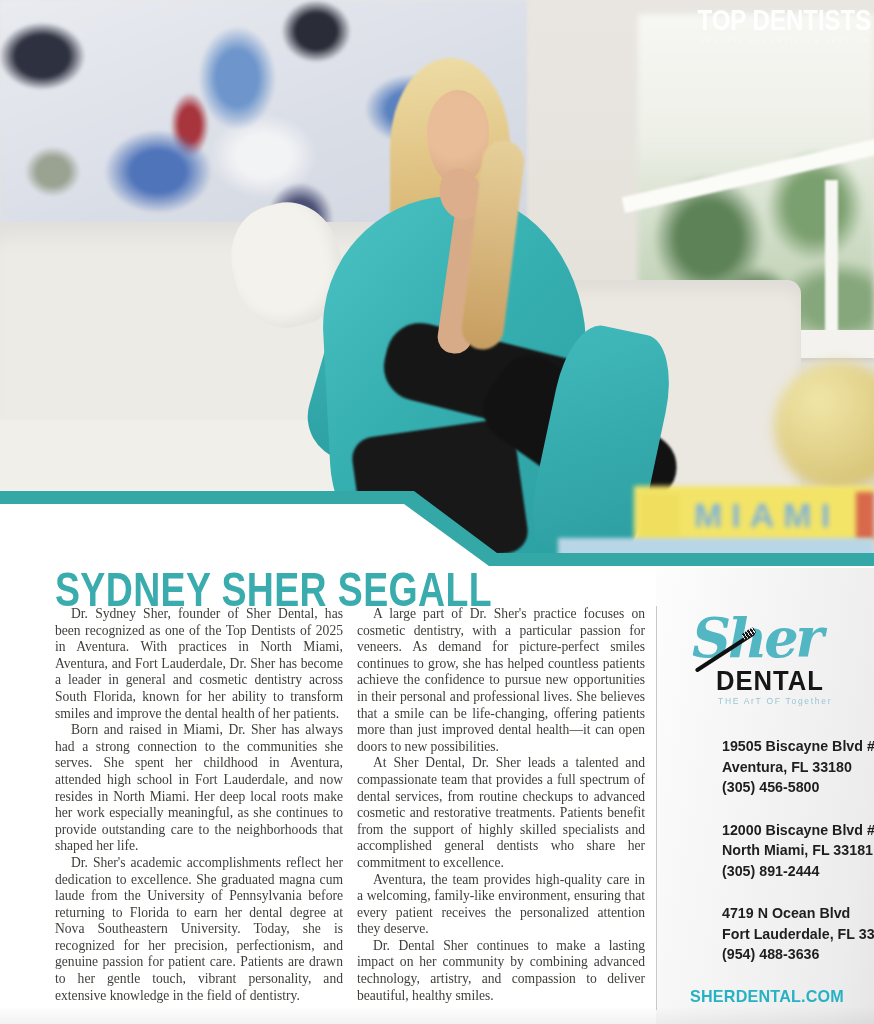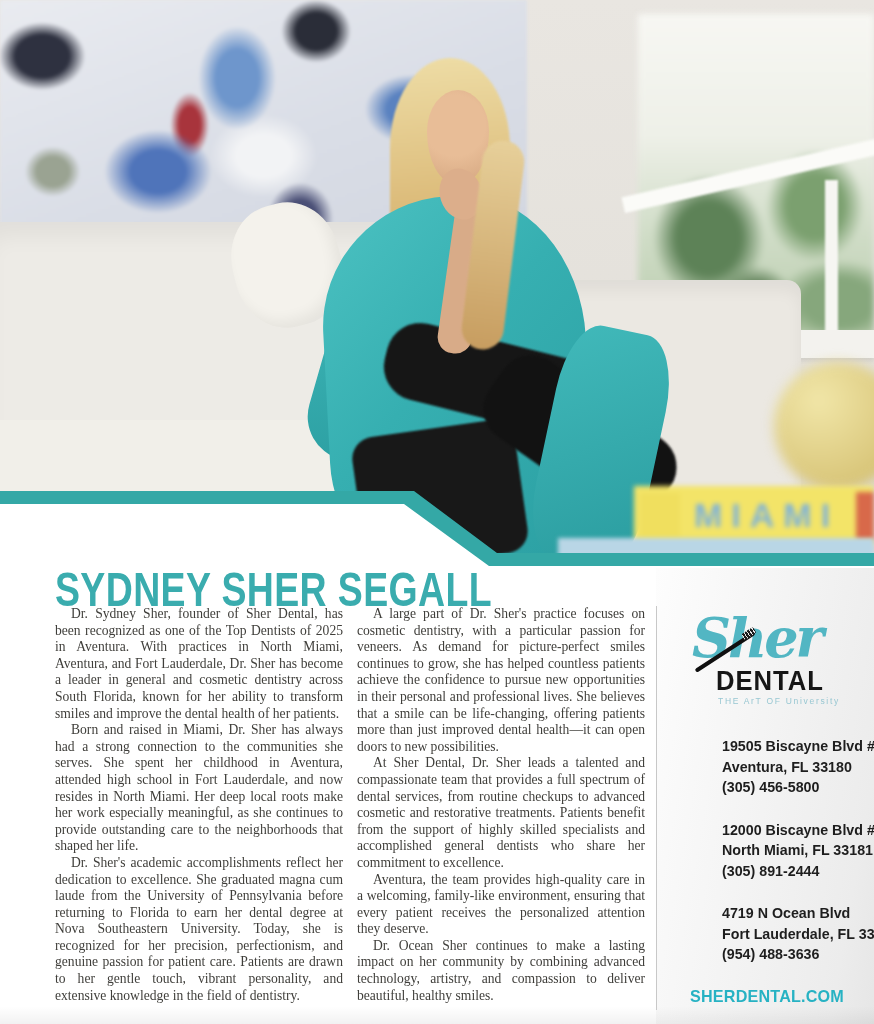--- a/index.html
+++ b/index.html
@@ -153,52 +153,56 @@
     <div class="hair-front"></div>
     <div class="sphere"></div>
     <div class="miami-sign">
       <div class="miami-tile"></div>
       <div class="miami-text">MIAMI</div>
       <div class="miami-red"></div>
     </div>
     <div class="shelf"></div>
   </div>
 
+  <div class="masthead">
+    <div class="masthead-title">TOP DENTISTS</div>
+    <div class="masthead-sub">SPECIAL ADVERTISING SECTION</div>
+  </div>
 
   <div class="teal-band"></div>
 
   <div class="right-shade"></div>
   <div class="bottom-shade"></div>
 
   <h1 class="headline">SYDNEY SHER SEGALL</h1>
 
   <div class="columns">
     <div class="col">
       <p>Dr. Sydney Sher, founder of Sher Dental, has been recognized as one of the Top Dentists of 2025 in Aventura. With practices in North Miami, Aventura, and Fort Lauderdale, Dr. Sher has become a leader in general and cosmetic dentistry across South Florida, known for her ability to transform smiles and improve the dental health of her patients.</p>
       <p>Born and raised in Miami, Dr. Sher has always had a strong connection to the communities she serves. She spent her childhood in Aventura, attended high school in Fort Lauderdale, and now resides in North Miami. Her deep local roots make her work especially meaningful, as she continues to provide outstanding care to the neighborhoods that shaped her life.</p>
       <p>Dr. Sher's academic accomplishments reflect her dedication to excellence. She graduated magna cum laude from the University of Pennsylvania before returning to Florida to earn her dental degree at Nova Southeastern University. Today, she is recognized for her precision, perfectionism, and genuine passion for patient care. Patients are drawn to her gentle touch, vibrant personality, and extensive knowledge in the field of dentistry.</p>
     </div>
     <div class="col">
       <p>A large part of Dr. Sher's practice focuses on cosmetic dentistry, with a particular passion for veneers. As demand for picture-perfect smiles continues to grow, she has helped countless patients achieve the confidence to pursue new opportunities in their personal and professional lives. She believes that a smile can be life-changing, offering patients more than just improved dental health—it can open doors to new possibilities.</p>
       <p>At Sher Dental, Dr. Sher leads a talented and compassionate team that provides a full spectrum of dental services, from routine checkups to advanced cosmetic and restorative treatments. Patients benefit from the support of highly skilled specialists and accomplished general dentists who share her commitment to excellence.</p>
       <p>Aventura, the team provides high-quality care in a welcoming, family-like environment, ensuring that every patient receives the personalized attention they deserve.</p>
-      <p>Dr. Ocean Sher continues to make a lasting impact on her community by combining advanced technology, artistry, and compassion to deliver beautiful, healthy smiles.</p>
+      <p>Dr. Dental Sher continues to make a lasting impact on her community by combining advanced technology, artistry, and compassion to deliver beautiful, healthy smiles.</p>
     </div>
   </div>
 
   <div class="divider"></div>
 
   <div class="sidebar">
     <div class="logo">
       <div class="logo-script">Sher</div>
       <div class="toothbrush">
         <div class="toothbrush-head"></div>
       </div>
       <div class="logo-dental">DENTAL</div>
-      <div class="logo-tagline">THE ArT OF University</div>
+      <div class="logo-tagline">THE ArT OF Together</div>
     </div>
     <div class="locations">
       <div class="loc">
         <div>19505 Biscayne Blvd #2240</div>
         <div>Aventura, FL 33180</div>
         <div>(305) 456-5800</div>
       </div>
       <div class="loc">
         <div>12000 Biscayne Blvd #130</div>
         <div>North Miami, FL 33181</div>

